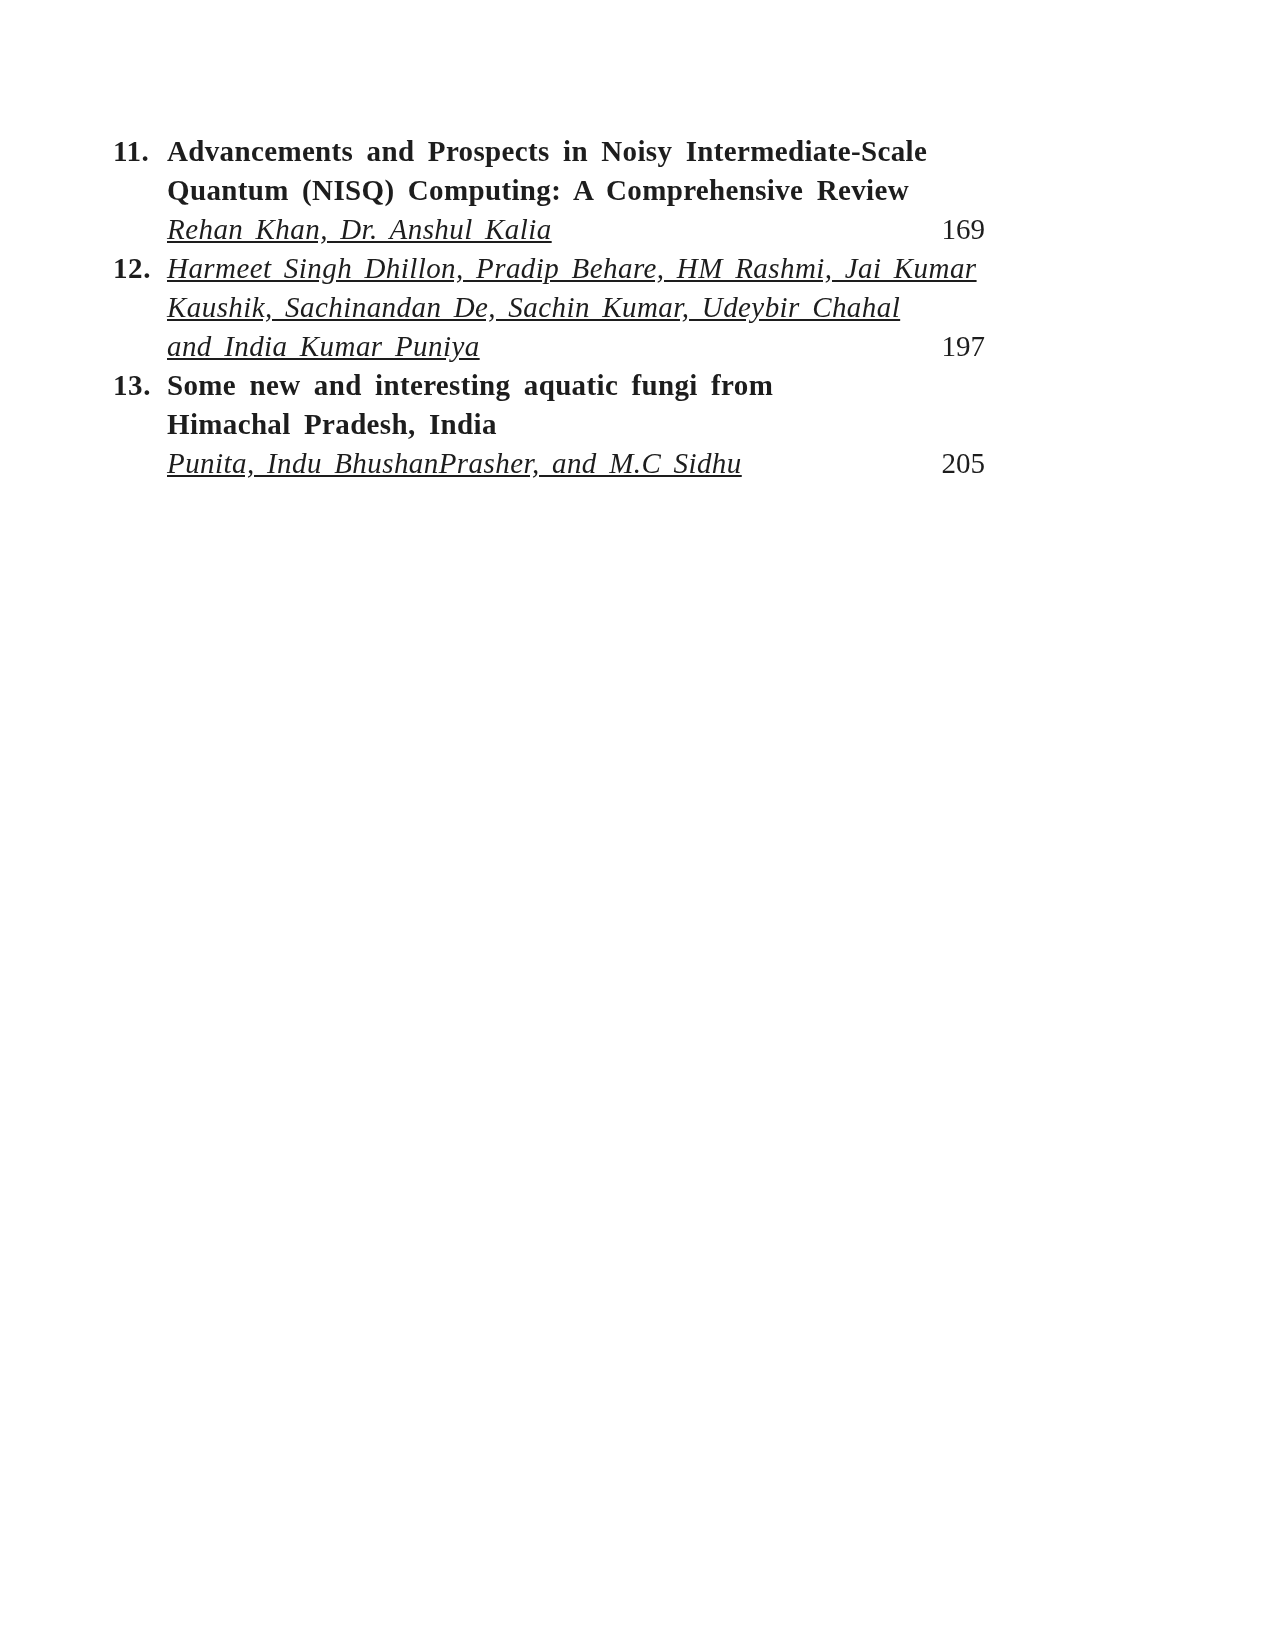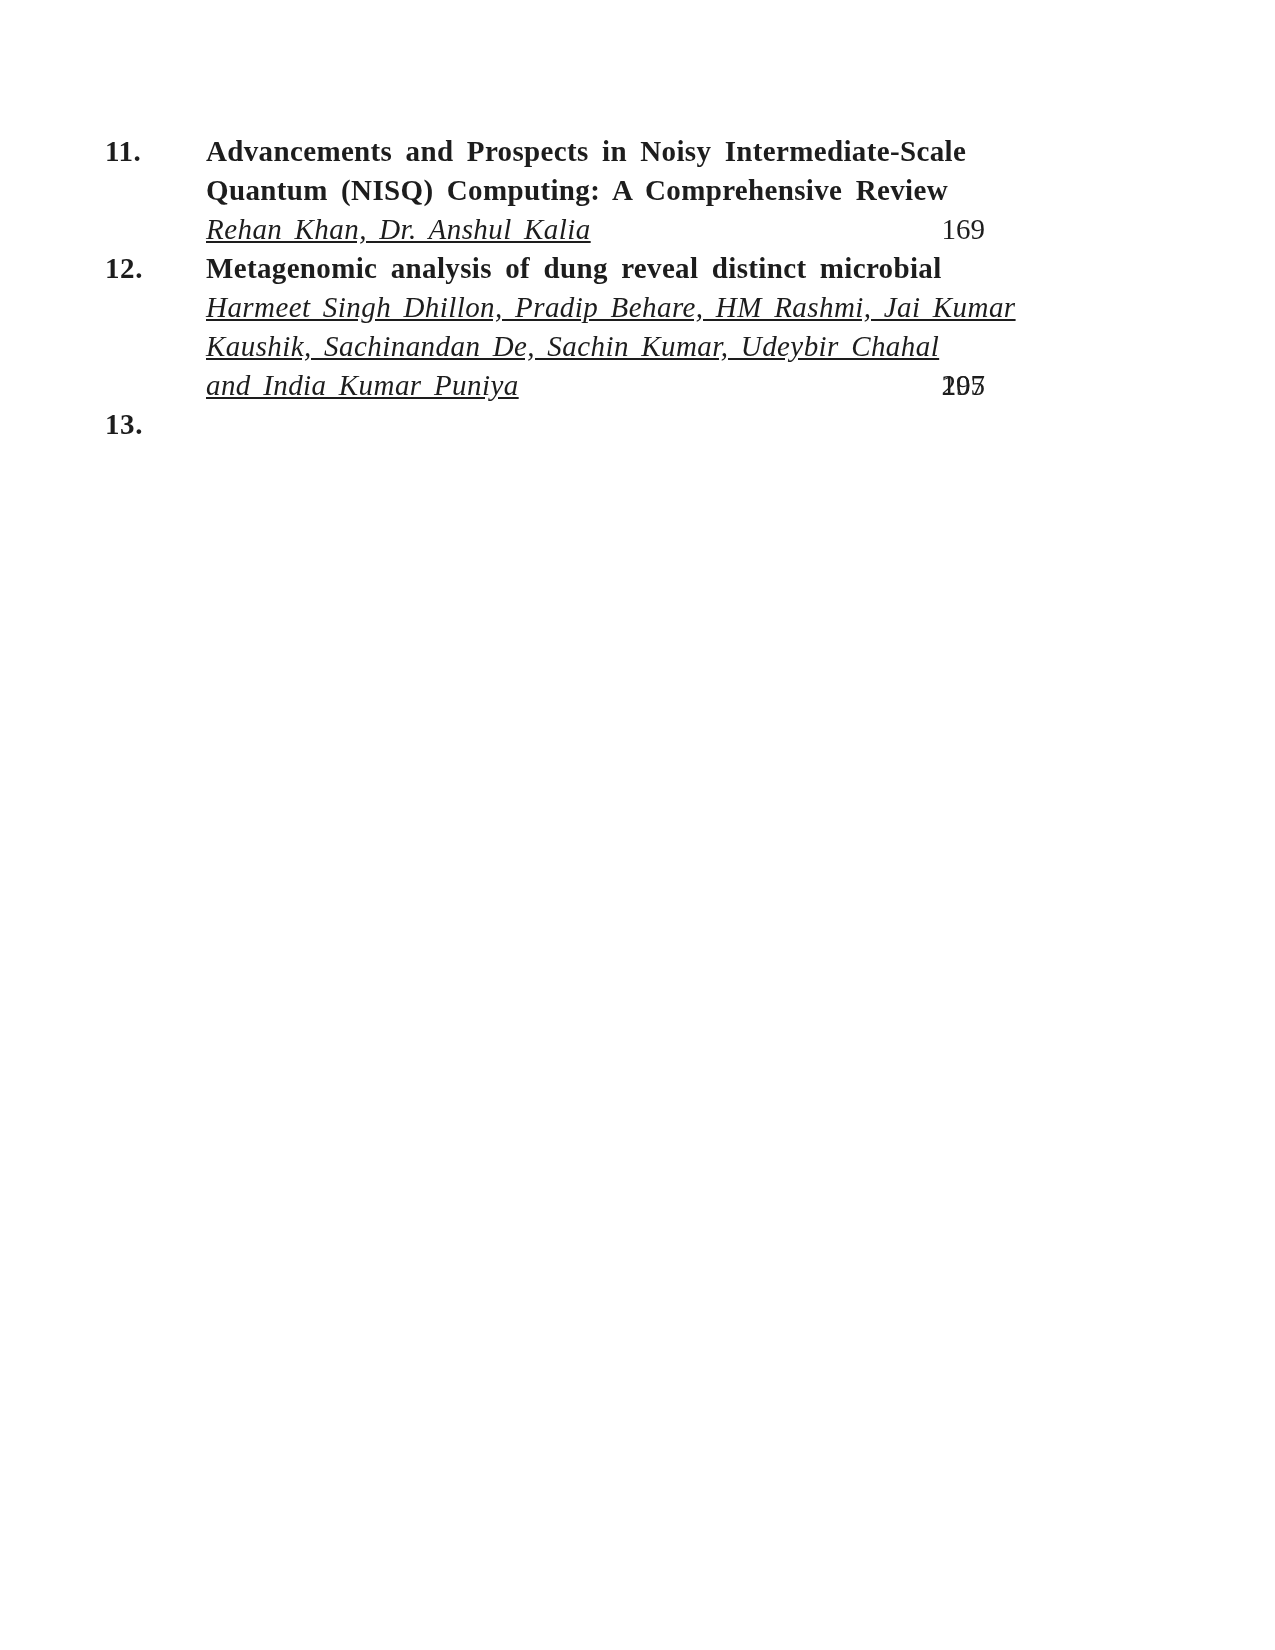--- a/index.html
+++ b/index.html
@@ -20,30 +20,30 @@
     left: 105px;
     top: 132px;
     width: 880px;
   }
   .entry {
     position: relative;
     width: 880px;
   }
   .num {
     position: absolute;
-    left: 0;
+    left: 8px;
     top: 0;
     width: 71px;
     font-weight: bold;
     font-size: 29px;
     line-height: 39px;
     letter-spacing: 0.02em;
   }
   .content {
-    margin-left: 101px;
+    margin-left: 62px;
     width: 762px;
   }
   .line {
     white-space: nowrap;
     line-height: 39px;
     font-size: 29px;
   }
   .t-line {
     font-weight: bold;
     word-spacing: 0.20em;
@@ -76,25 +76,29 @@
         <div class="line t-line">Advancements and Prospects in Noisy Intermediate-Scale</div>
         <div class="line t-line">Quantum (NISQ) Computing: A Comprehensive Review</div>
         <div class="line a-line">Rehan Khan, Dr. Anshul Kalia</div>
       </div>
     <div class="pagenum">169</div>
   </div>
 
   <div class="entry">
     <div class="num">12.</div>
     <div class="content">
-        <div class="line t-line">Metagenomic analysis of dung reveal distinct microbial</div>
         <div class="line a-line">Harmeet Singh Dhillon, Pradip Behare, HM Rashmi, Jai Kumar</div>
         <div class="line a-line">Kaushik, Sachinandan De, Sachin Kumar, Udeybir Chahal</div>
         <div class="line a-line">and India Kumar Puniya</div>
       </div>
     <div class="pagenum">197</div>
   </div>
 
   <div class="entry">
     <div class="num">13.</div>
+    <div class="content">
+        <div class="line t-line">Some new and interesting aquatic fungi from</div>
+        <div class="line t-line">Himachal Pradesh, India</div>
+        <div class="line a-line">Punita, Indu BhushanPrasher, and M.C Sidhu</div>
+      </div>
     <div class="pagenum italic">205</div>
   </div>
 </div>
 
 </body></html>

